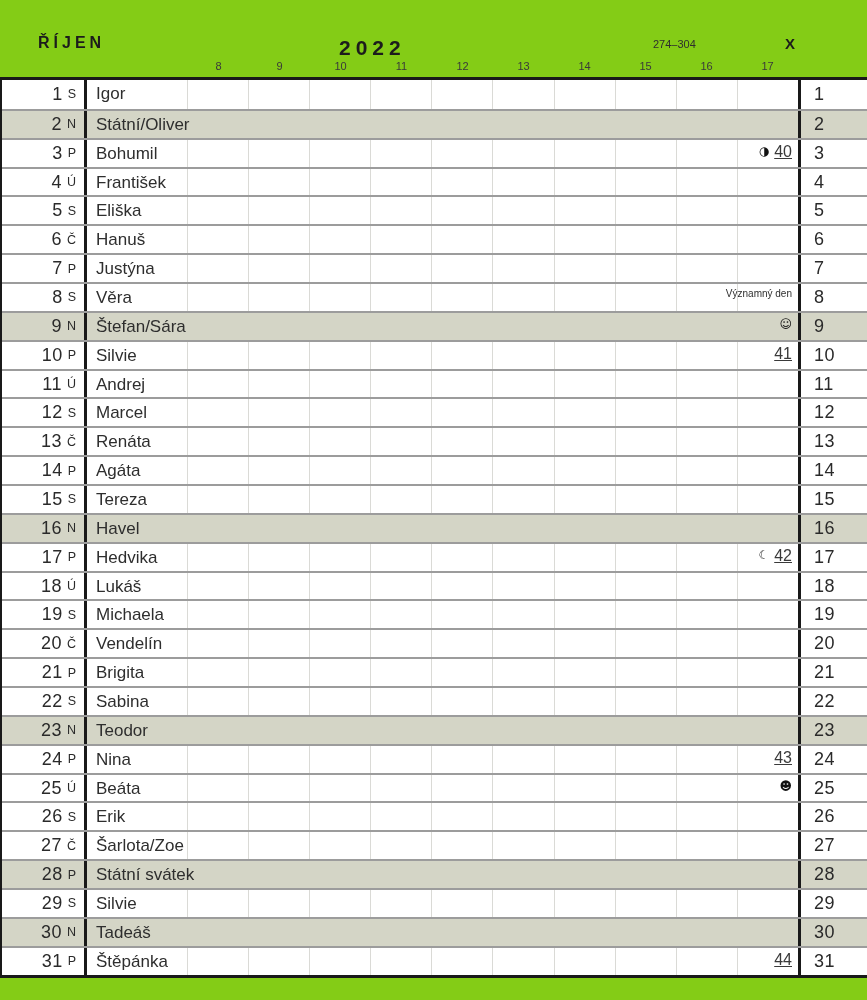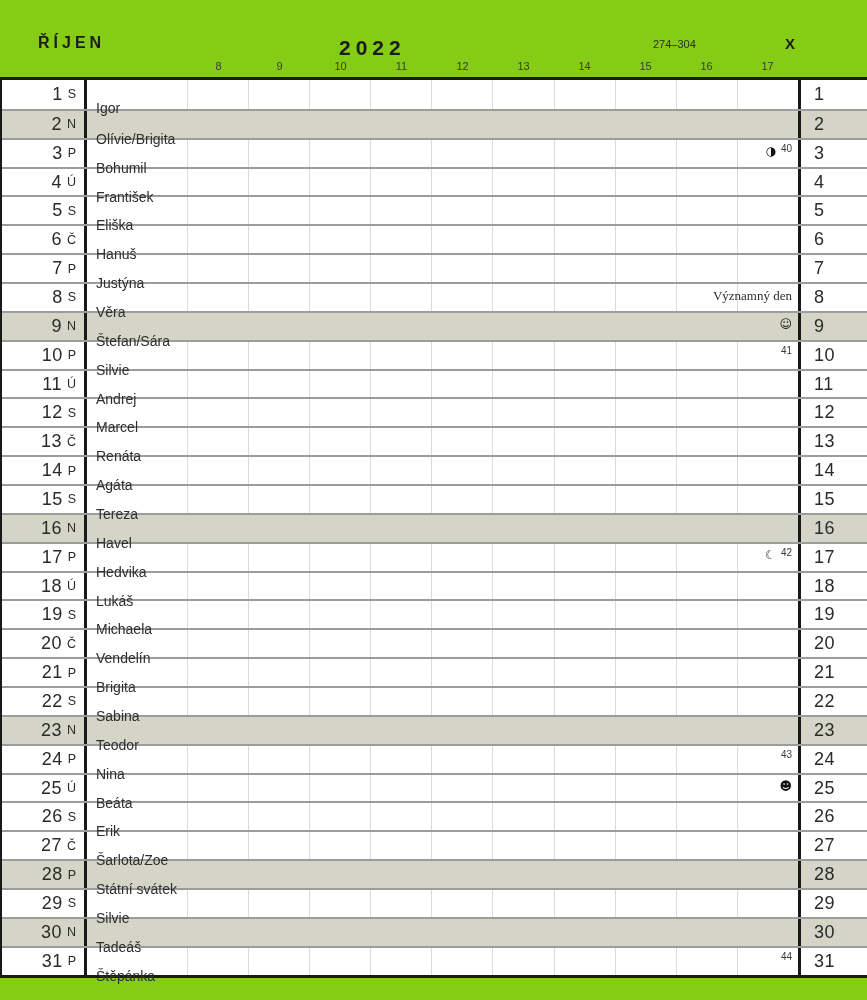--- a/index.html
+++ b/index.html
@@ -31,25 +31,25 @@
   .cell-left {
     flex:0 0 85px; box-sizing:border-box; border-right:3px solid #191919;
     display:flex; align-items:center; justify-content:flex-end; padding-right:8px;
   }
   .dnum { font-size:18px; letter-spacing:0.5px; }
   .wd   { font-size:12.5px; margin-left:5px; }
 
   .cell-mid { flex:1; position:relative; box-sizing:border-box; border-right:3px solid #191919; }
   .hourgrid { position:absolute; top:0; bottom:0; left:100px; right:0; display:flex; }
   .hour-cell { flex:1; border-left:1px solid #dadad6; }
-  .name { position:absolute; left:9px; top:20px; font-size:14px; color:#2e2e2e; white-space:nowrap;text-align:center; }
+  .name { position:absolute; left:9px; top:4px; font-size:17px; color:#2e2e2e; white-space:nowrap;text-align:center; }
   .ann  { position:absolute; right:6px; top:2px; display:flex; align-items:flex-start; gap:5px; }
-  .note { font-size:13px; color:#2e2e2e; margin-top:2px; white-space:nowrap;font-family:Liberation Serif, serif; }
+  .note { font-size:10px; color:#2e2e2e; margin-top:2px; white-space:nowrap; }
   .moon { font-size:12px; line-height:1; margin-top:3px; color:#111; font-family:"DejaVu Sans", sans-serif; }
-  .wk   { font-size:10px; color:#3a3a3a; margin-top:1px; }
+  .wk   { font-size:16px; color:#3a3a3a; margin-top:1px;text-decoration:underline; }
 
   .cell-right { flex:0 0 66px; box-sizing:border-box; display:flex; align-items:center; padding-left:13px; }
   .dnum-r { font-size:18px; letter-spacing:0.5px; }
 </style>
 </head>
 <body>
 
 <div class="page">
 
   <div class="hdr-title">ŘÍJEN</div>
@@ -110,21 +110,21 @@
             <div class="hour-cell"></div>
             <div class="hour-cell"></div>
             <div class="hour-cell"></div>
             <div class="hour-cell"></div>
             <div class="hour-cell"></div>
             <div class="hour-cell"></div>
             <div class="hour-cell"></div>
             <div class="hour-cell"></div>
             <div class="hour-cell"></div>
           </div>
-        <span class="name">Olívie/Brigita</span>
+        <span class="name">Státní/Oliver</span>
         <span class="ann">
           
           
           
         </span>
       </div>
       <div class="cell-right">
         <span class="dnum-r">2</span>
       </div>
     </div>

